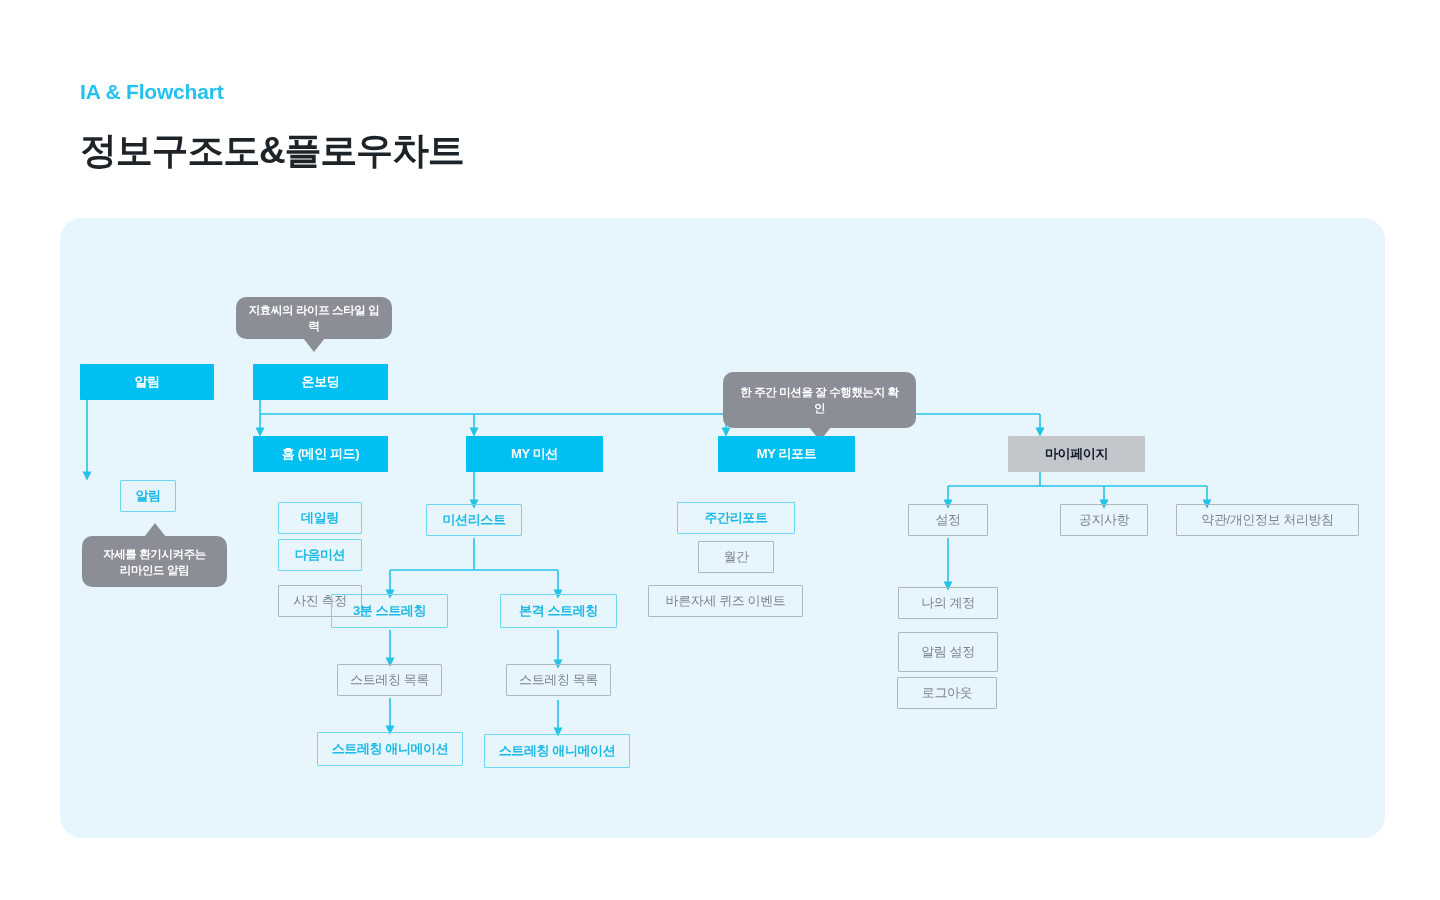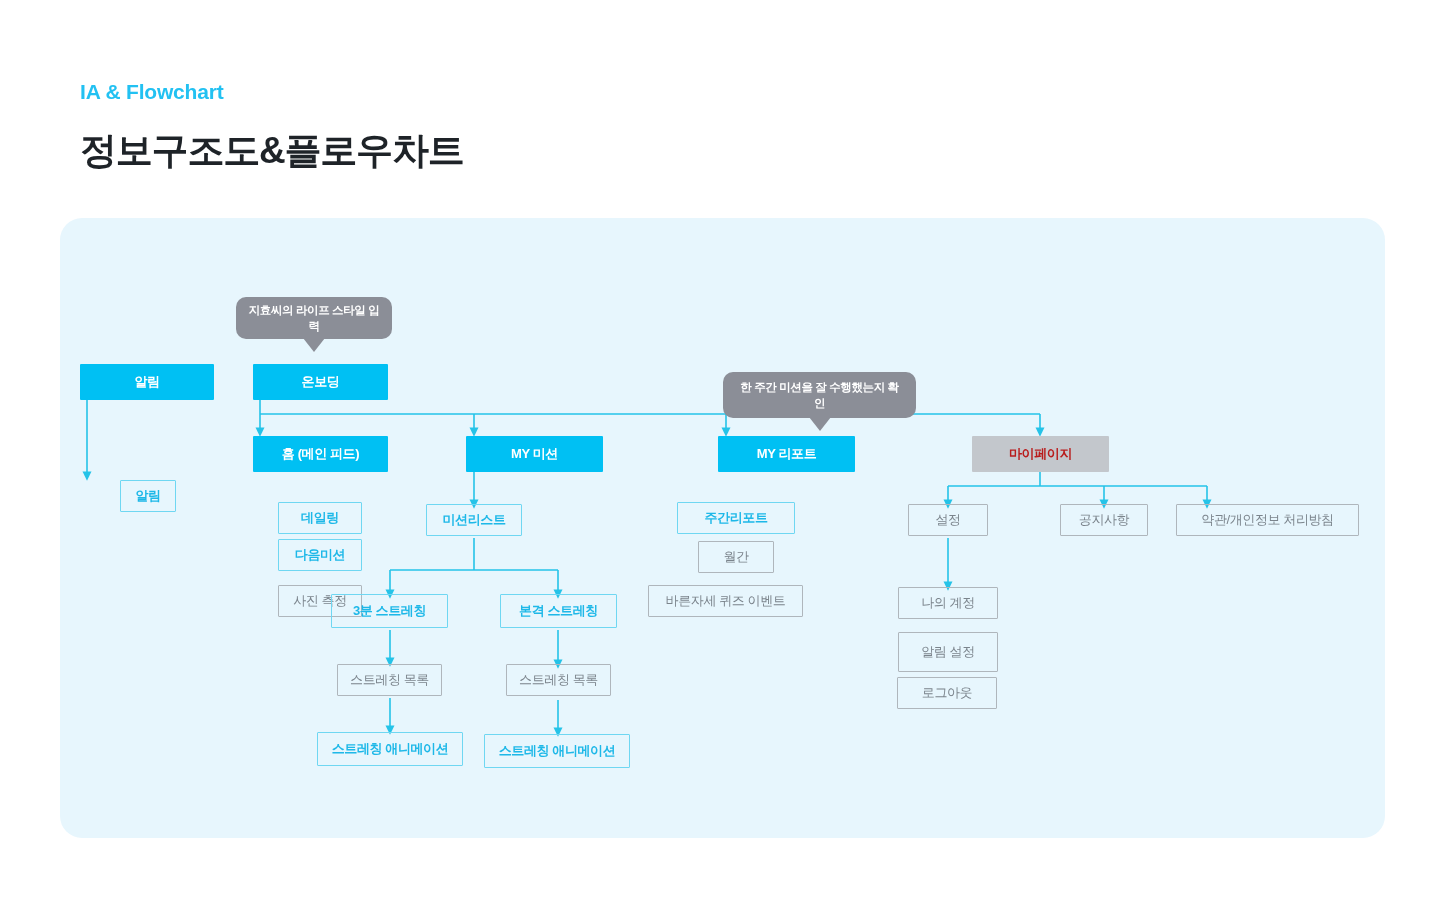--- a/index.html
+++ b/index.html
@@ -41,22 +41,23 @@
     white-space: nowrap;
     text-align: center;
   }
   
   .n-solid {
     background: #00C0F3; color: #ffffff; font-weight: bold;
     border: none;
   }
   
   .n-solid-gray {
-    background: #C3C7CC; color: #b91c1c; font-weight: bold;
+    background: #C3C7CC; color: #0f172a; font-weight: bold;
     border: none;
+    margin-left: 36px;
   }
   
   .n-out-cyan {
     background: transparent; color: #1EB8E8; font-weight: bold;
     border: 1.4px solid #6FD7F2;
   }
   
   .n-out-gray {
     background: transparent; color: #7B848C; font-weight: normal;
     border: 1.4px solid #AFB6BC;
@@ -144,25 +145,30 @@
 
       <path d="M888,320 L888,368" marker-end="url(#ah)"></path>
     </g>
   </svg>
 
   <div class="callout" style="left:176px; top:79px; width:156px; height:42px;">
     <span class="cotext">지효씨의 라이프 스타일 입력</span>
     <span class="tail tail-down"></span>
   </div>
 
-  <div class="callout" style="left:663px; top:154px; width:193px; height:46px;">
+  <div class="callout" style="left:663px; top:154px; width:193px; height:56px;">
     <span class="cotext">한 주간 미션을 잘 수행했는지 확인</span>
     <span class="tail tail-down"></span>
   </div>
 
+  <div class="callout" style="left:22px; top:318px; width:145px; height:51px; flex-direction:column;">
+    <span class="cotext">자세를 환기시켜주는</span>
+    <span class="cotext">리마인드 알림</span>
+    <span class="tail tail-up"></span>
+  </div>
 
   <div class="node n-solid" style="left:20px; top:146px; width:134px; height:36px;">알림</div>
 
   <div class="node n-solid" style="left:193px; top:146px; width:135px; height:36px;">온보딩</div>
 
   <div class="node n-out-cyan" style="left:60px; top:262px; width:56px; height:32px;">알림</div>
 
   <div class="node n-solid" style="left:193px; top:218px; width:135px; height:36px;">홈 (메인 피드)</div>
 
   <div class="node n-solid" style="left:406px; top:218px; width:137px; height:36px;">MY 미션</div>

